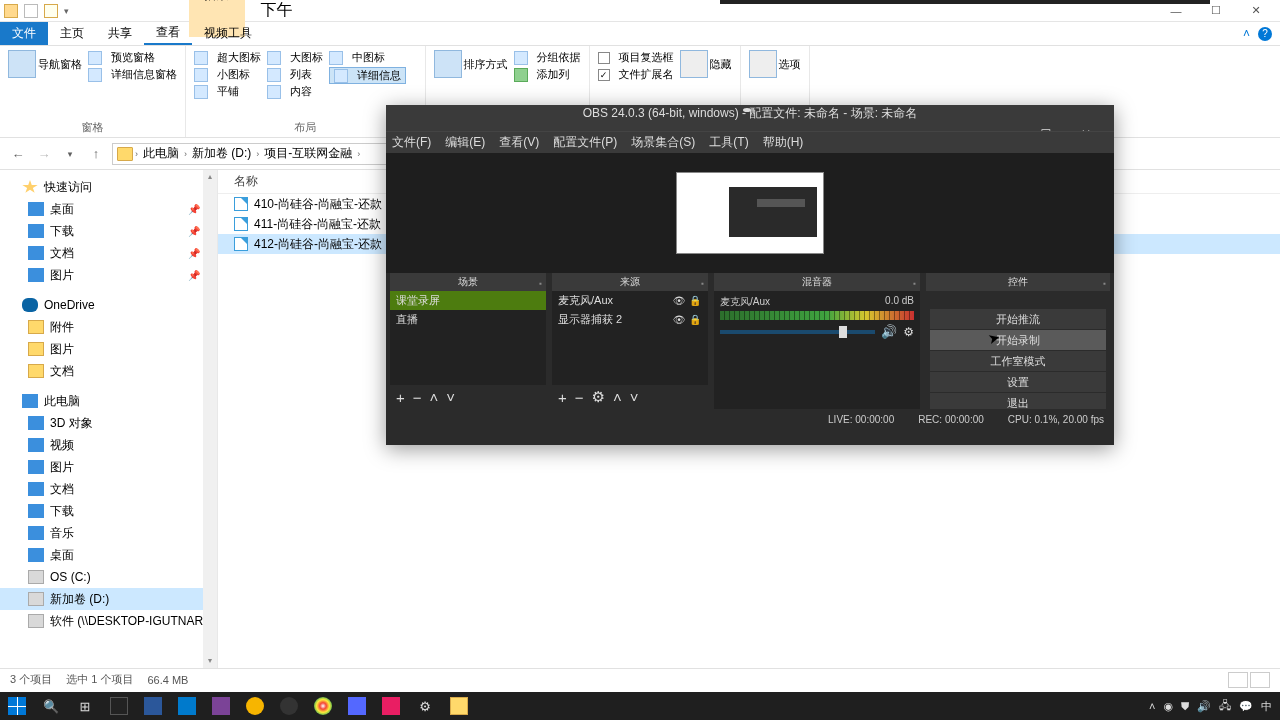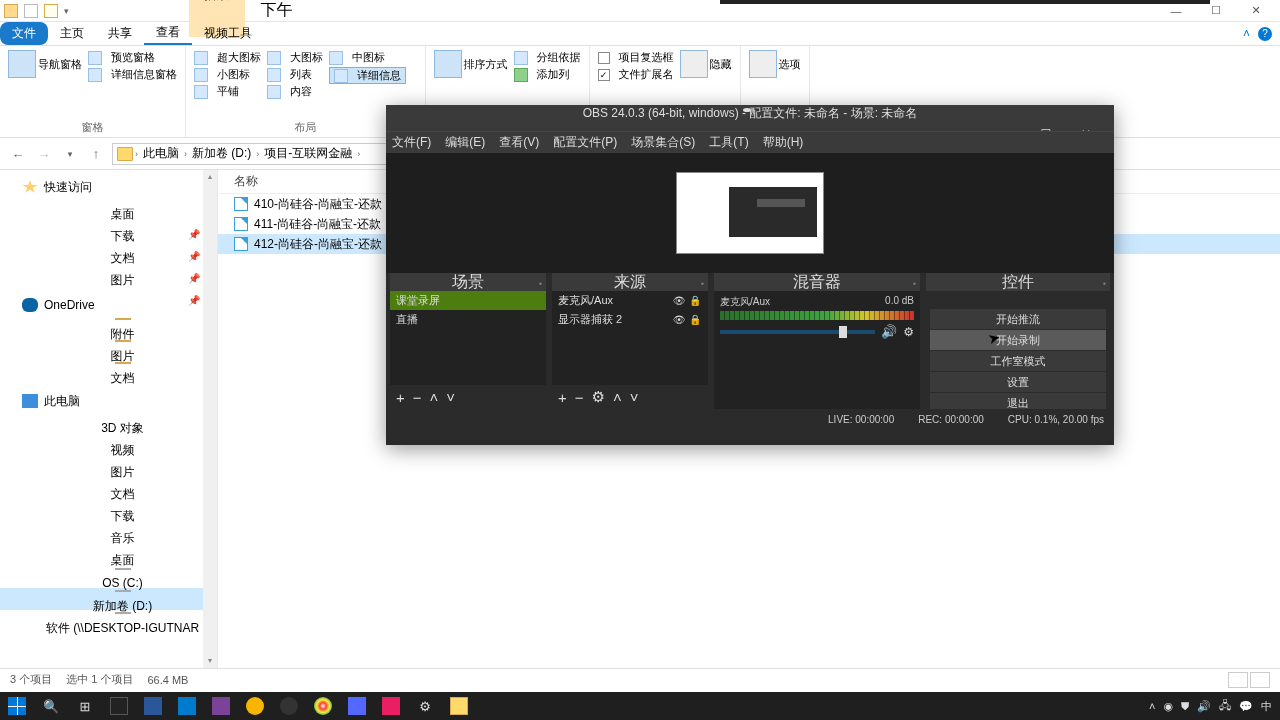--- a/index.html
+++ b/index.html
@@ -11,21 +11,21 @@
 .qat-icon { width: 14px; height: 14px; background: #ffd98e; border: 1px solid #d7a94a; }
 .tab-group { display: flex; margin-left: 120px; }
 .ribbon-ctx { padding: 3px 16px; background: #ffe5b3; font-size: 12px; }
 .ribbon-ctx2 { padding: 16px 16px; font-size: 16px; }
 .win-controls { margin-left: auto; display: flex; }
 .win-btn { width: 40px; height: 20px; display: flex; align-items: center; justify-content: center; font-size: 11px; color: #555; }
 
 
 .ribbon-tabs { height: 24px; display: flex; align-items: stretch; border-bottom: 1px solid #e1e1e1; }
 .ribbon-tab { padding: 4px 12px; font-size: 12px; display: flex; align-items: center; }
-.ribbon-tab.file { background: #1979ca; color: #fff; border-radius: 8px; }
+.ribbon-tab.file { background: #1979ca; color: #fff; }
 .ribbon-help { margin-left: auto; display: flex; align-items: center; padding-right: 8px; gap: 8px; color: #0078d7; }
 
 
 .ribbon { height: 92px; border-bottom: 1px solid #e1e1e1; display: flex; background: #fff; }
 .ribbon-group { border-right: 1px solid #e8e8e8; padding: 4px 8px 2px; display: flex; flex-direction: column; }
 .ribbon-group-body { flex: 1; display: flex; align-items: flex-start; gap: 6px; }
 .ribbon-group-label { text-align: center; font-size: 11px; color: #666; padding-top: 2px; }
 .ribbon-big { display: flex; align-items: center; font-size: 11px; gap: 2px; }
 .ribbon-big-icon { width: 28px; height: 28px; background: #cde3f7; border: 1px solid #90b8de; }
 .ribbon-col { display: flex; flex-direction: column; gap: 2px; }
@@ -40,21 +40,21 @@
 .path-box { flex: 1; height: 22px; border: 1px solid #ccc; display: flex; align-items: center; padding: 0 4px; gap: 2px; max-width: 280px; }
 .path-seg { font-size: 12px; padding: 0 3px; display: flex; align-items: center; gap: 3px; }
 .path-chev { font-size: 9px; color: #666; }
 .folder-icon { width: 16px; height: 14px; background: #ffd96b; border: 1px solid #d7a94a; border-radius: 1px; }
 
 
 .explorer-main { display: flex; height: 498px; }
 .sidebar { width: 218px; border-right: 1px solid #e8e8e8; overflow-y: auto; padding: 6px 0; position: relative; }
 .sidebar::-webkit-scrollbar { width: 14px; }
 .tree-item { display: flex; align-items: center; gap: 6px; padding: 2px 0 2px 22px; font-size: 12px; height: 22px; }
-.tree-item.l2 { padding-left: 28px; flex-direction: column; }
+.tree-item.l2 { padding-left: 28px; }
 .tree-item.sel { background: #cce8ff; }
 .tree-icon { width: 16px; height: 14px; }
 .ico-star { background: #ffd06b; clip-path: polygon(50% 0,61% 35%,98% 35%,68% 57%,79% 91%,50% 70%,21% 91%,32% 57%,2% 35%,39% 35%); }
 .ico-folder { background: #ffd96b; border: 1px solid #d7a94a; }
 .ico-blue { background: #3b8fdd; }
 .ico-cloud { background: #0a64a4; border-radius: 6px; }
 .ico-pc { background: #3b8fdd; }
 .ico-drive { background: #d9d9d9; border: 1px solid #aaa; }
 .pin { margin-left: auto; margin-right: 16px; color: #888; font-size: 10px; }
 
@@ -88,21 +88,21 @@
 .preview-box { width: 148px; height: 82px; background: #fff; border: 1px solid #888; position: relative; }
 .preview-inner { position: absolute; right: 6px; top: 14px; width: 88px; height: 50px; background: #2a2a2a; }
 .preview-inner2 { position: absolute; right: 18px; top: 26px; width: 48px; height: 8px; background: #555; }
 
 .obs-docks { display: flex; gap: 6px; padding: 0 4px; height: 136px; }
 .dock { background: #2b2b2b; display: flex; flex-direction: column; }
 .dock.scenes { width: 156px; }
 .dock.sources { width: 156px; }
 .dock.mixer { width: 206px; }
 .dock.controls { flex: 1; }
-.dock-title { height: 18px; background: #3a3a3a; text-align: center; font-size: 16px; position: relative; line-height: 18px; }
+.dock-title { height: 18px; background: #3a3a3a; text-align: center; font-size: 10px; position: relative; line-height: 18px; }
 .dock-title::after { content: "▪"; position: absolute; right: 4px; top: 2px; font-size: 8px; color: #888; }
 .dock-body { flex: 1; background: #222; overflow: hidden; }
 .dock-item { padding: 2px 6px; font-size: 11px; display: flex; align-items: center; }
 .dock-item.sel { background: #4d7c0f; }
 .src-icons { margin-left: auto; display: flex; gap: 4px; font-size: 10px; }
 .dock-toolbar { height: 24px; background: #2b2b2b; display: flex; align-items: center; gap: 8px; padding: 0 6px; }
 .dock-tb-btn { color: #ddd; font-size: 15px; cursor: pointer; }
 
 .mixer-channel { padding: 4px 6px; }
 .mixer-label { display: flex; font-size: 10px; color: #ccc; }

